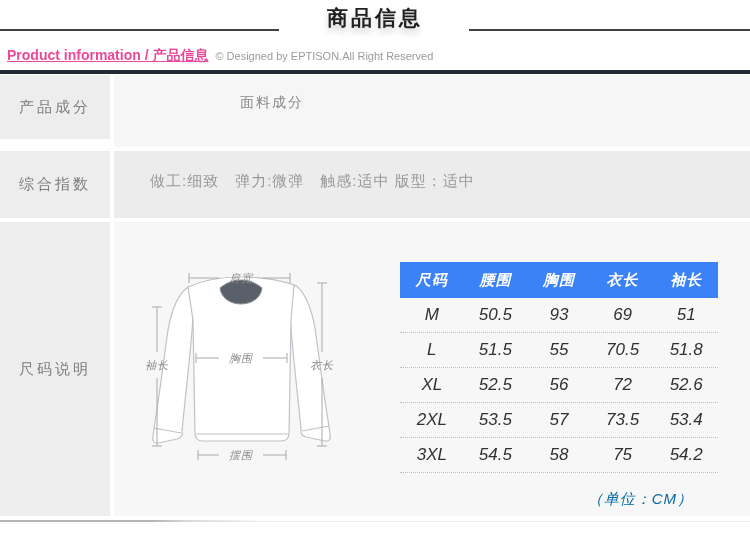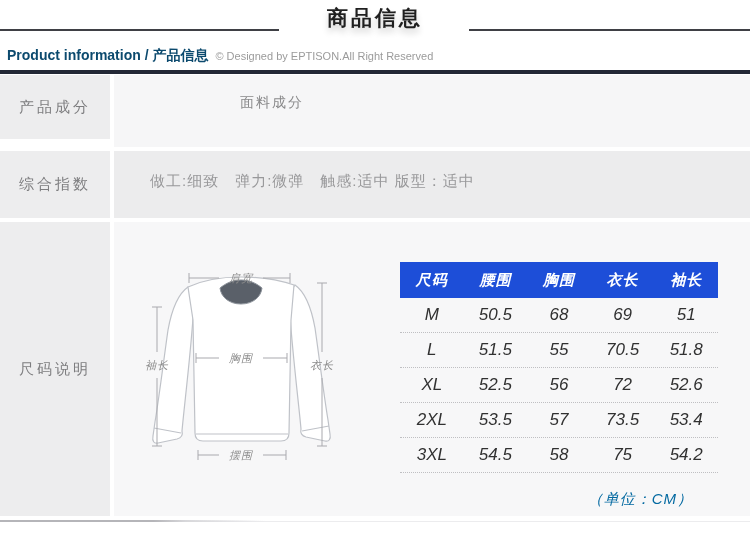--- a/index.html
+++ b/index.html
@@ -22,21 +22,21 @@
     text-shadow: 0 5px 6px rgba(0,0,0,0.18);
   }
   .title-rule { position: absolute; top: 29px; height: 2px; background: #3f4045; }
   .title-rule.left  { left: 0; width: 279px; }
   .title-rule.right { left: 469px; width: 281px; }
   
   .subheader {
     position: absolute; left: 7px; top: 47px; width: 740px;
     display: flex; align-items: baseline; gap: 7px; white-space: nowrap;
   }
-  .subheader .main { font-size: 14px; font-weight: bold; color: #0c4a6e; }
+  .subheader .main { font-size: 14px; font-weight: bold; color: #ec4899; text-decoration: underline; }
   .subheader .copy { font-size: 11px; color: #9b9b9b; }
   .divider {
     position: absolute; left: 0; top: 70px; width: 750px; height: 4px;
     background: #232836;
   }
   
   .cell { position: absolute; }
   .label-cell {
     left: 0; width: 110px; background: #ededee;
     display: flex; align-items: center; justify-content: center;
@@ -61,21 +61,21 @@
   .row3-label { top: 222px; height: 294px; }
   .row3-value {
     left: 114px; top: 222px; width: 636px; height: 294px; background: #f7f7f8; font-style: italic;
   }
   
   .shirt-wrap { position: absolute; left: 31px; top: 28px; width: 240px; height: 230px; }
   
   .size-table { position: absolute; left: 286px; top: 40px; width: 318px; }
   .st-header {
     display: grid; grid-template-columns: repeat(5, 1fr);
-    height: 36px; background: #1d4ed8; text-align: center;
+    height: 36px; background: #3b82f6; text-align: center;
   }
   .st-header .hcell {
     display: flex; align-items: center; justify-content: center;
     color: #ffffff; font-size: 15px; font-weight: bold; letter-spacing: 1px;
   }
   .st-row {
     display: grid; grid-template-columns: repeat(5, 1fr);
     height: 35px; border-bottom: 1px dotted #bfbfc2;
   }
   .st-row .dcell {
@@ -170,21 +170,21 @@
       <div class="st-header">
         <div class="hcell">尺码</div>
         <div class="hcell">腰围</div>
         <div class="hcell">胸围</div>
         <div class="hcell">衣长</div>
         <div class="hcell">袖长</div>
       </div>
       <div class="st-row">
         <div class="dcell">M</div>
         <div class="dcell">50.5</div>
-        <div class="dcell">68</div>
+        <div class="dcell">93</div>
         <div class="dcell">69</div>
         <div class="dcell">51</div>
       </div>
       <div class="st-row">
         <div class="dcell">L</div>
         <div class="dcell">51.5</div>
         <div class="dcell">55</div>
         <div class="dcell">70.5</div>
         <div class="dcell">51.8</div>
       </div>

